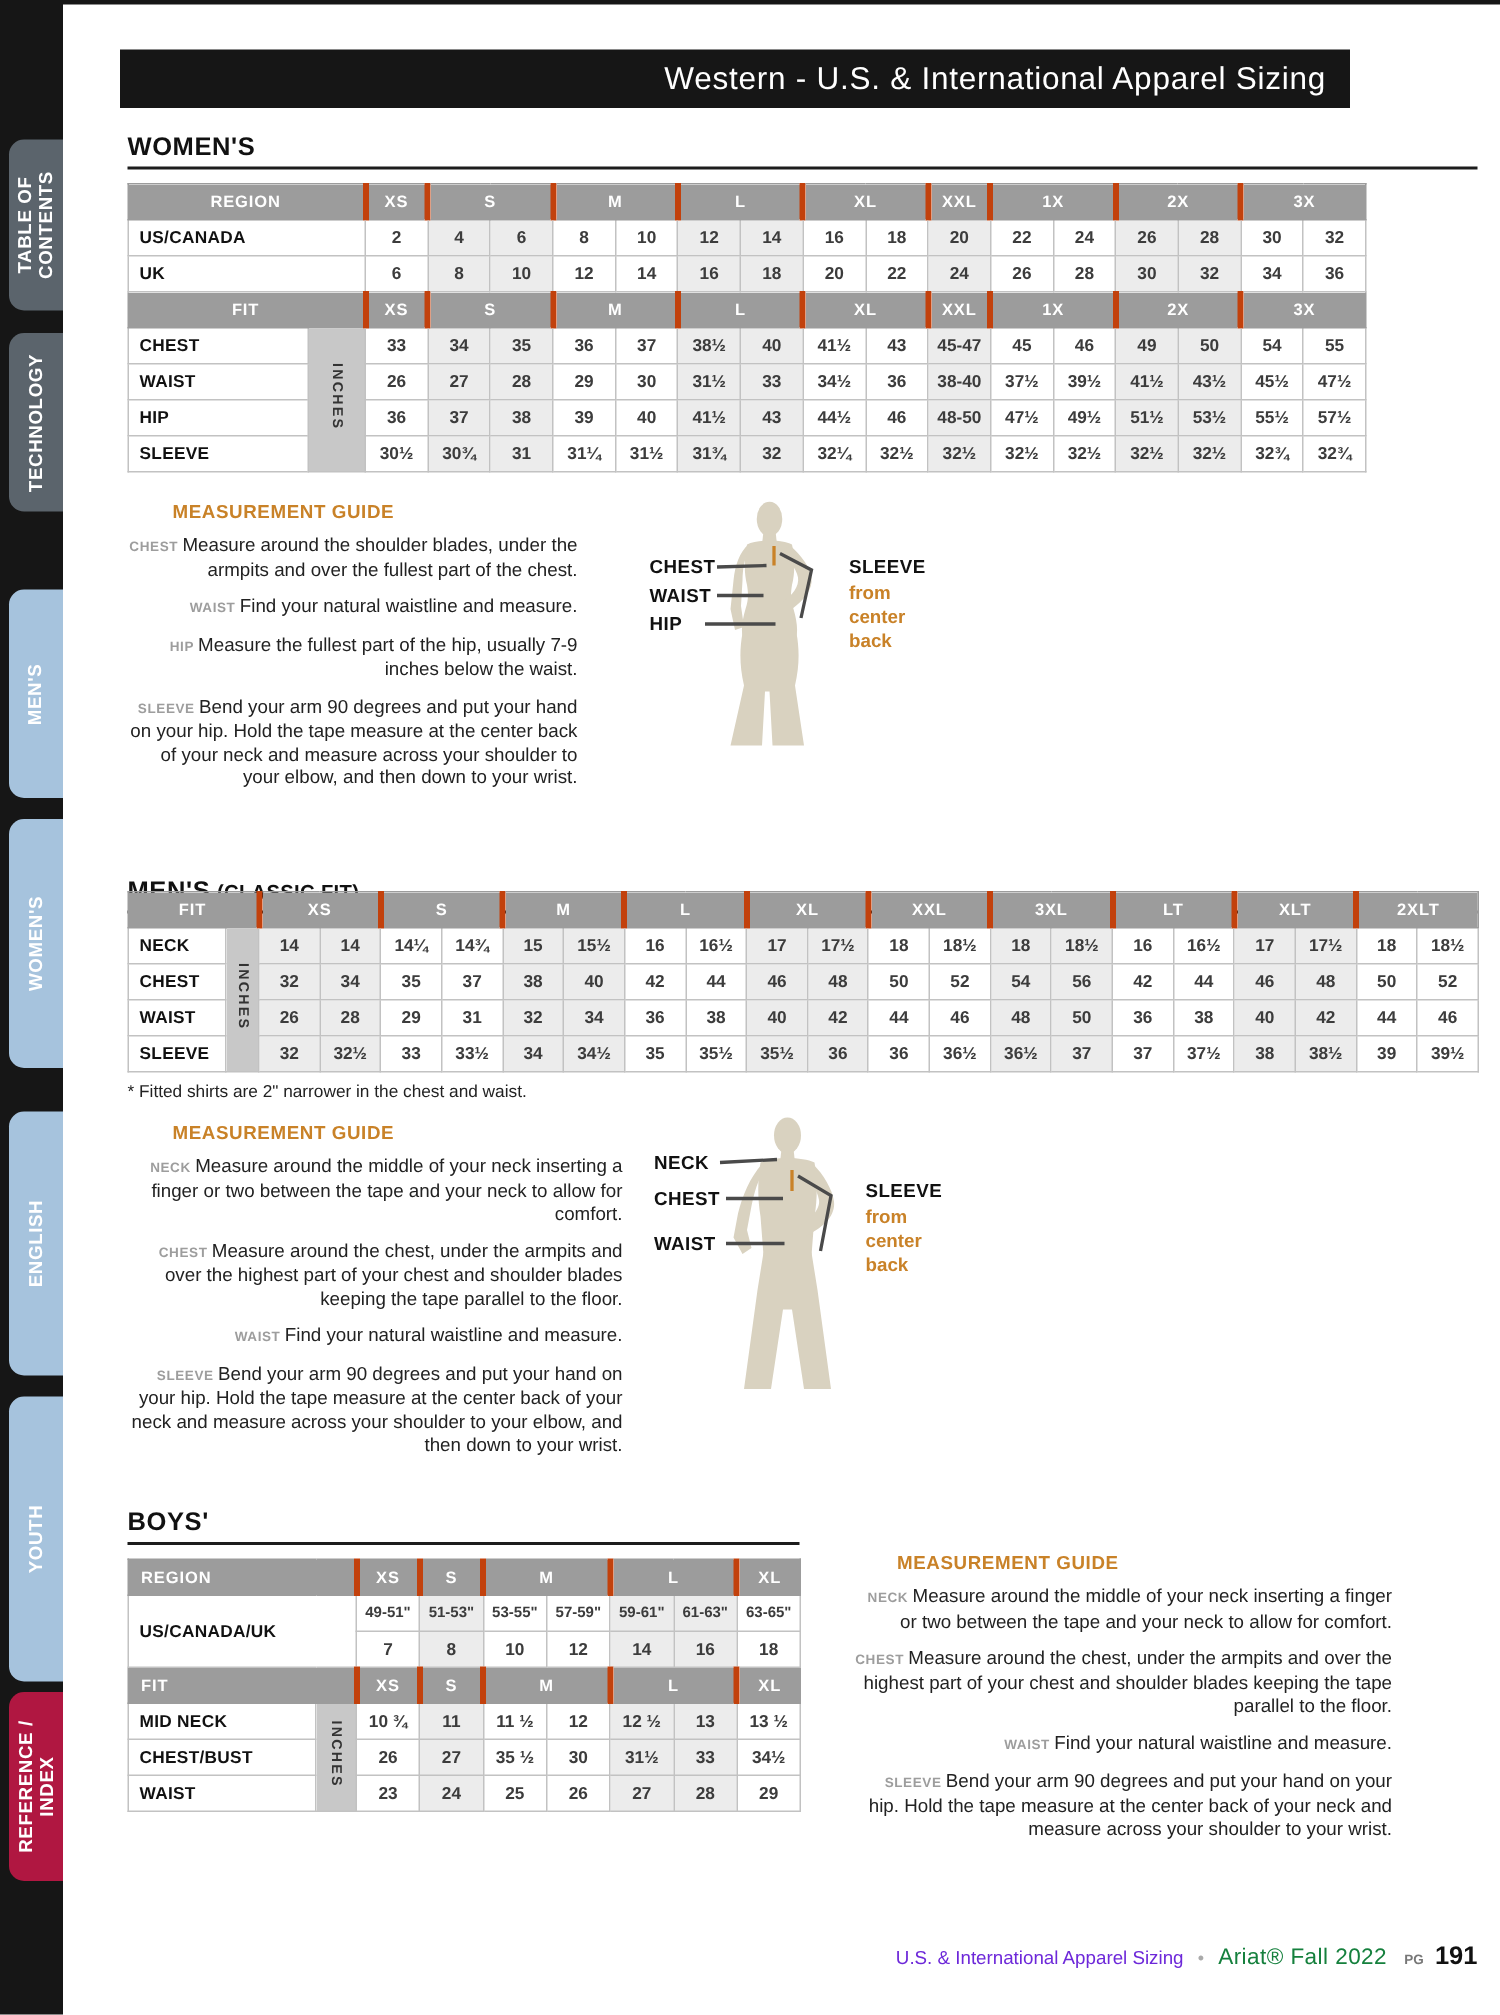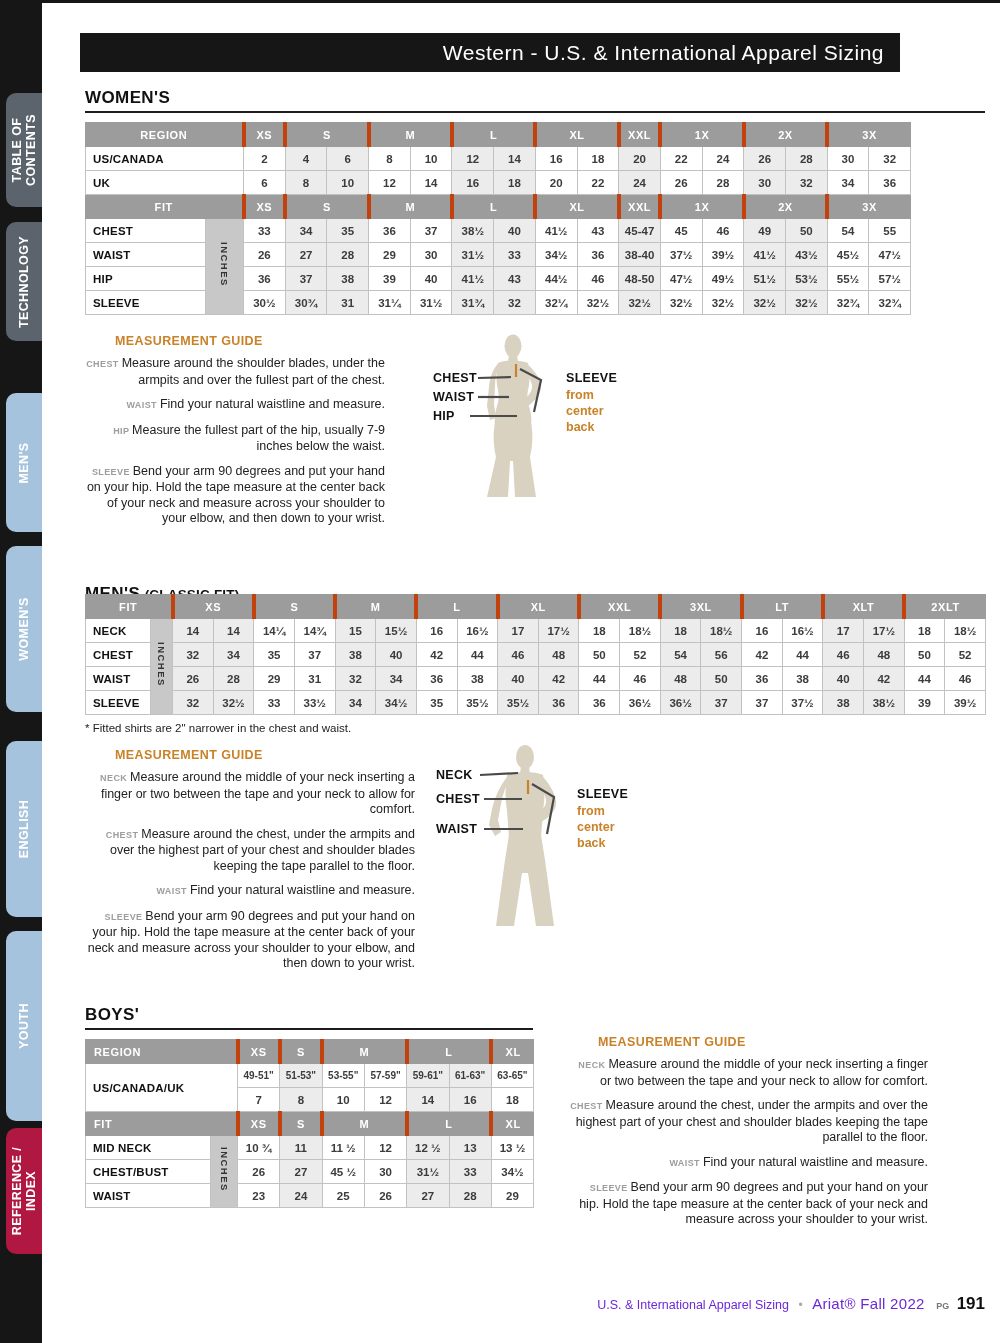--- a/index.html
+++ b/index.html
@@ -44,21 +44,21 @@
   .footnote{position:absolute;left:85px;top:722px;font-size:11.5px;color:#222;}
   
   .fig{position:absolute;}
   .fig svg{position:absolute;left:0;top:0;}
   .fig-label{position:absolute;font-size:12.5px;font-weight:bold;color:#111;letter-spacing:0.3px;}
   .fig-sub{position:absolute;font-size:12.5px;font-weight:bold;color:#c98228;line-height:16px;width:52px;}
   
   .footer{position:absolute;left:85px;top:1294px;width:900px;text-align:right;white-space:nowrap;}
   .f1{font-weight:normal;font-size:12.5px;color:#6d28d9;}
   .fdot{color:#aaa;font-size:12px;margin:0 5px;}
-  .f2{color:#6d28d9;font-size:15px;letter-spacing:0.3px;}
+  .f2{color:#15803d;font-size:15px;letter-spacing:0.3px;}
   .fpg{color:#777;font-size:9px;font-weight:bold;margin:0 3px 0 7px;}
   .f3{font-weight:bold;font-size:17px;color:#111;}
 </style>
 </head>
 <body>
 
 <div class="topbar"></div>
 <div class="sidebar">
     <div class="tab tab0" style="background: rgb(91, 100, 108);">
       <div class="ttxt">TABLE OF
@@ -525,21 +525,21 @@
         <td class="val">11 ½</td>
         <td class="val">12</td>
         <td class="val sh">12 ½</td>
         <td class="val sh">13</td>
         <td class="val">13 ½</td>
       </tr>
       <tr>
         <th class="rlabel" colspan="1" rowspan="1">CHEST/BUST</th>
         <td class="val">26</td>
         <td class="val sh">27</td>
-        <td class="val">45 ½</td>
+        <td class="val">35 ½</td>
         <td class="val">30</td>
         <td class="val sh">31½</td>
         <td class="val sh">33</td>
         <td class="val">34½</td>
       </tr>
       <tr>
         <th class="rlabel" colspan="1" rowspan="1">WAIST</th>
         <td class="val">23</td>
         <td class="val sh">24</td>
         <td class="val">25</td>

